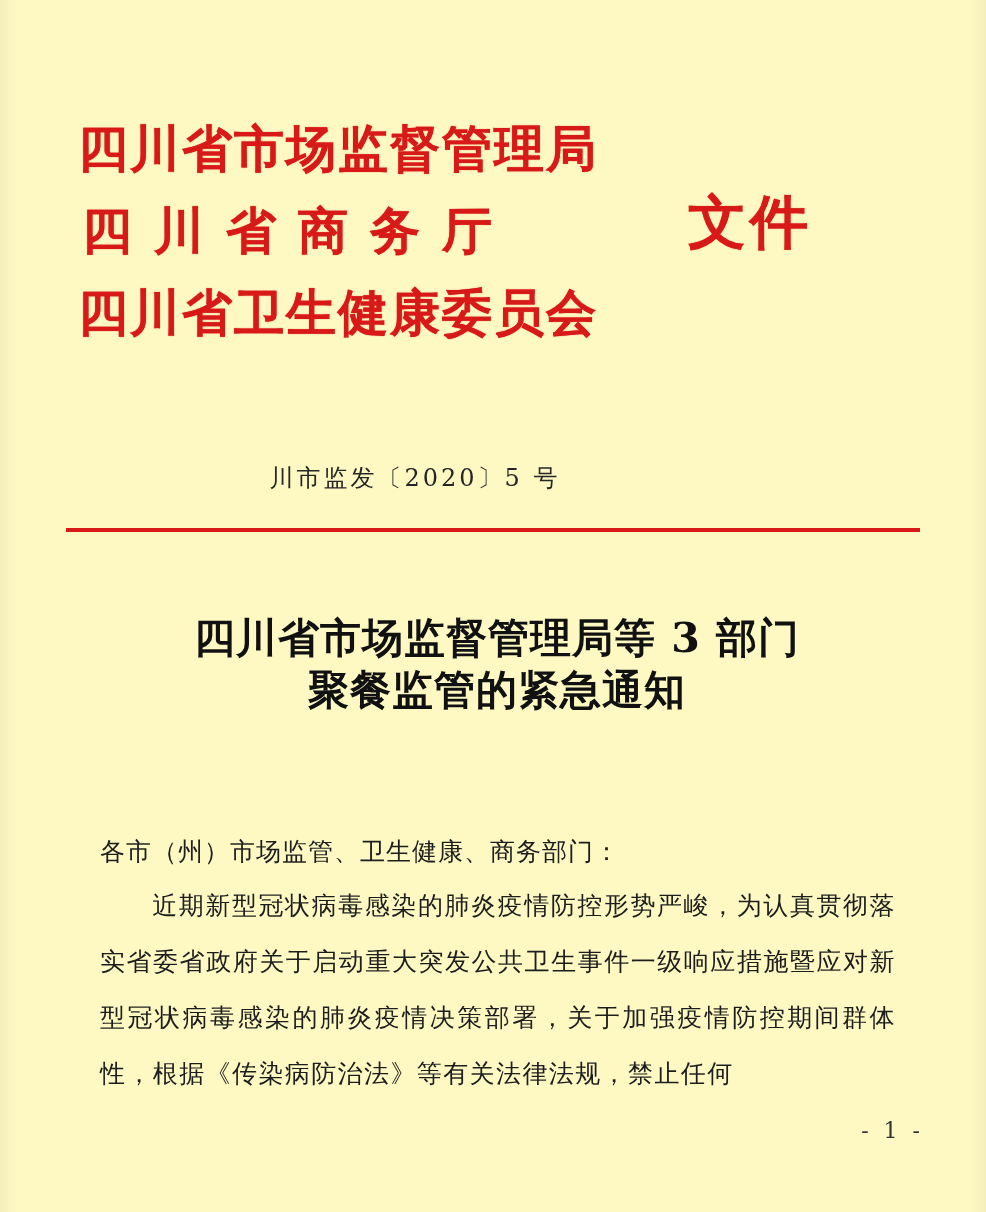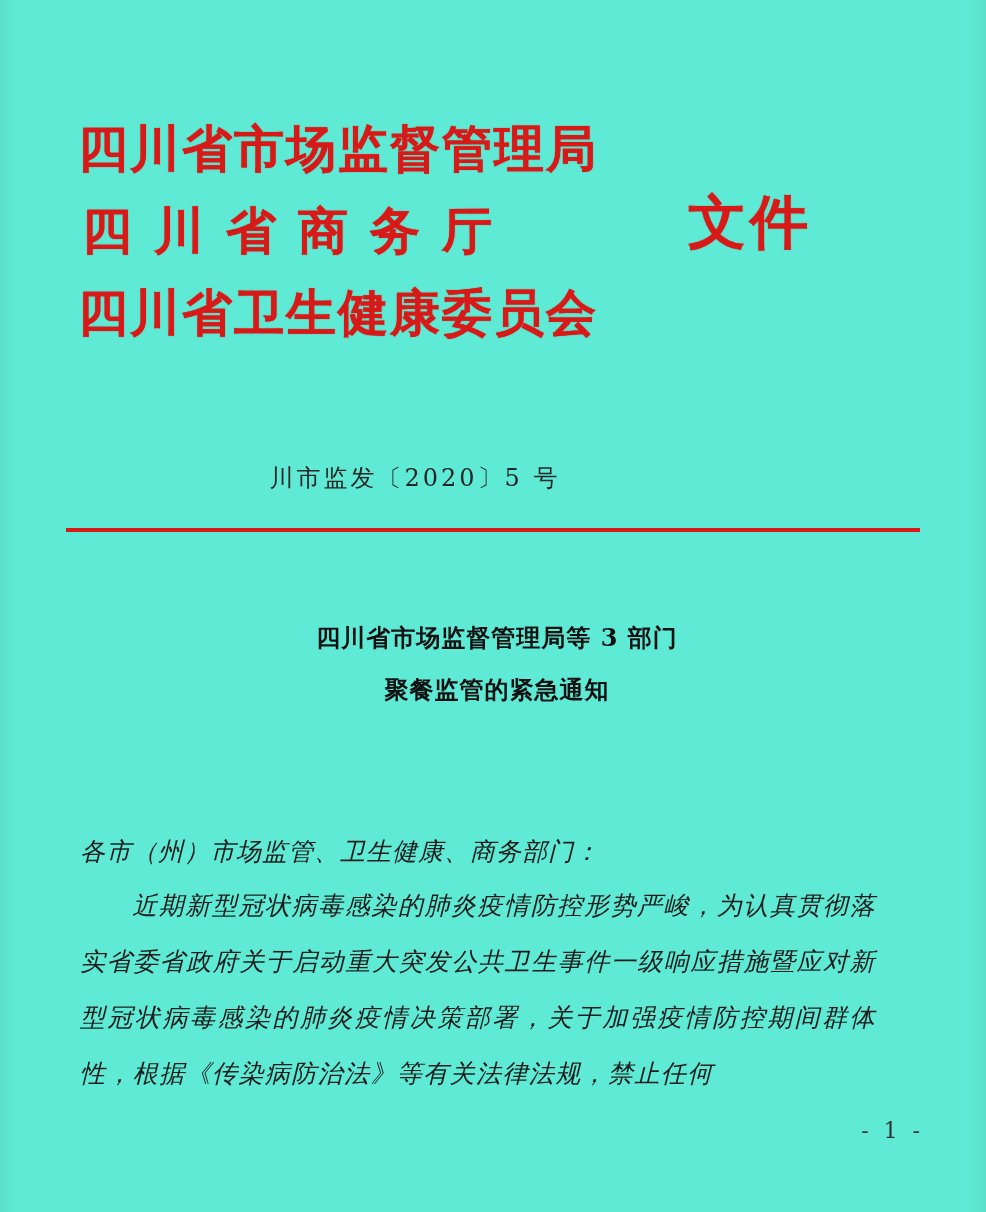--- a/index.html
+++ b/index.html
@@ -12,21 +12,21 @@
     height: 1212px;
     position: relative;
     font-family: "DejaVu Serif", "Liberation Serif", serif;
     color: #1a1a1a;
     overflow: hidden;
   }
 
   .page {
     position: absolute;
     inset: 0;
-    background: #5eead4;
+    background: #fef9c3;
   }
 
   
   .masthead {
     position: absolute;
     top: 108px;
     left: 78px;
     width: 830px;
     height: 260px;
   }
@@ -92,36 +92,35 @@
 
   
   .doc-title {
     position: absolute;
     top: 612px;
     left: 0;
     width: 986px;
     text-align: center;
   }
   .doc-title .t-line {
-    font-size: 24px;
+    font-size: 41px;
     font-weight: bold;
     line-height: 52px;
     letter-spacing: 1px;
     color: #111111;
     font-family: "DejaVu Serif", "Liberation Serif", serif;
     margin-left: 8px;
   }
 
   
   .body-text {
     position: absolute;
     top: 826px;
-    left: 80px;
+    left: 100px;
     width: 796px;
-    font-style: italic;
   }
   .salutation {
     font-size: 25px;
     line-height: 52px;
     letter-spacing: 1px;
     color: #1d1d1d;
   }
   .para {
     font-size: 25px;
     line-height: 56px;

